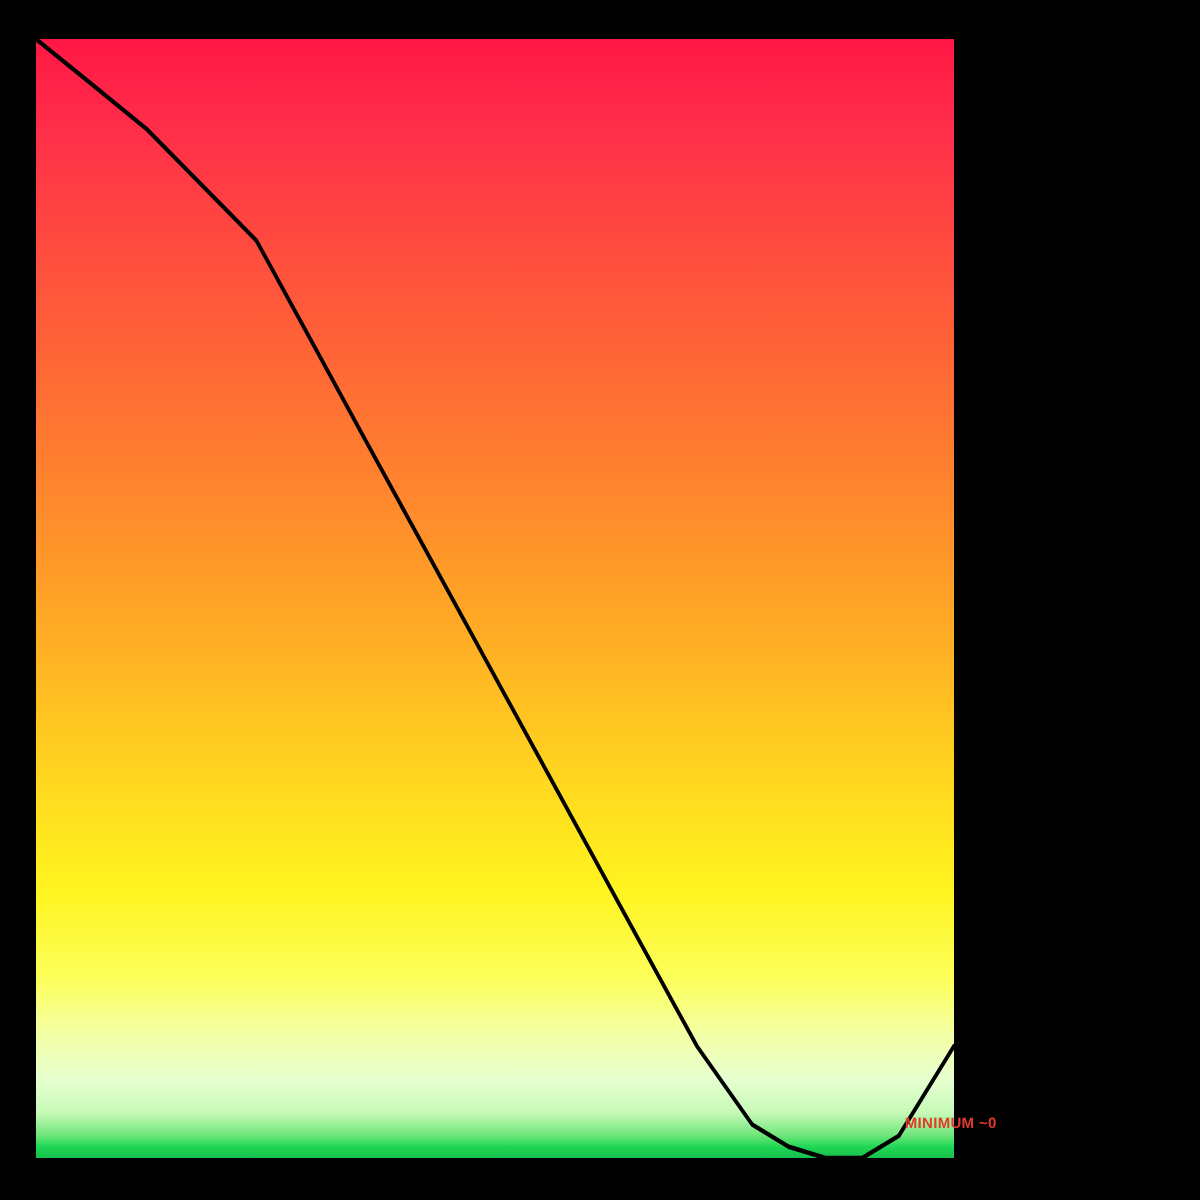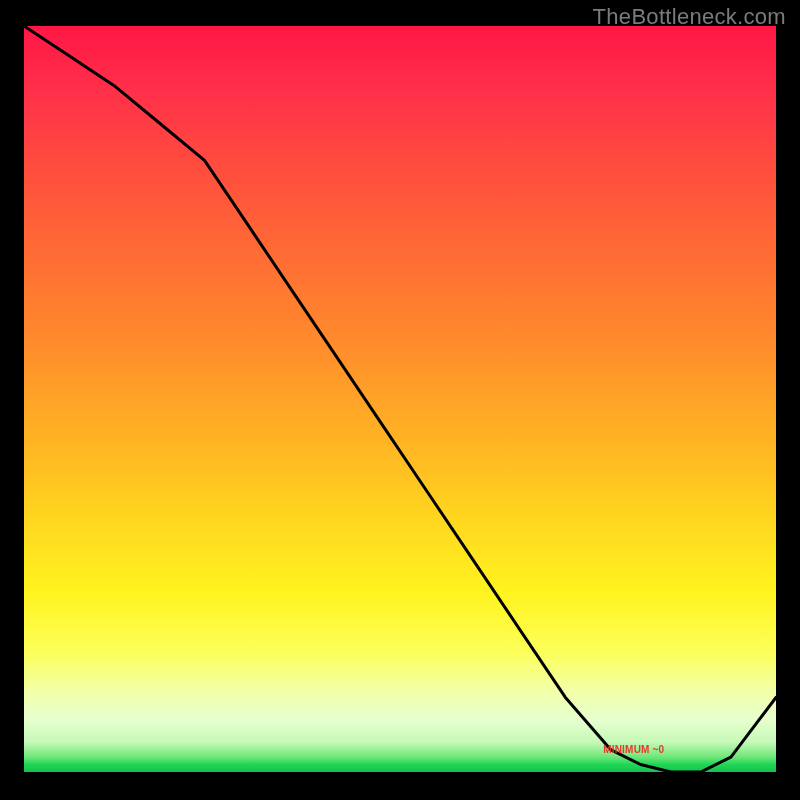--- a/index.html
+++ b/index.html
@@ -24,21 +24,21 @@
     color: #7b7b7b;
     font-size: 22px;
     font-weight: 500;
     letter-spacing: 0.3px;
     z-index: 20;
   }
   .plot {
     position: absolute;
     left: 24px;
     top: 26px;
-    width: 752px;
+    width: 612px;
     height: 746px;
     background: #000;
   }
   .gradient {
     position: absolute;
     inset: 0;
     background: linear-gradient(
       to bottom,
       #ff1744 0%,
       #ff2e4a 8%,
@@ -70,21 +70,20 @@
     font-weight: 700;
     letter-spacing: 0.2px;
     white-space: nowrap;
   }
 </style>
 </head>
 <body>
 
 <div class="frame">
 
-  <div class="attribution">TheBottleneck.com</div>
 
   <div class="plot">
     <div class="gradient"></div>
 
     <svg class="curve" viewBox="0 0 752 746" preserveAspectRatio="none">
       <path id="curve-path" fill="none" stroke="#000" stroke-width="3" stroke-linejoin="round" stroke-linecap="round" d="M0.0 0.0 L45.1 29.8 L90.2 59.7 L135.4 97.0 L180.5 134.3 L225.6 201.4 L270.7 268.6 L315.8 335.7 L361.0 402.8 L406.1 470.0 L451.2 537.1 L496.3 604.3 L541.4 671.4 L586.6 723.6 L616.6 738.5 L646.7 746.0 L676.8 746.0 L706.9 731.1 L752.0 671.4"></path>
     </svg>
 
     <div class="minlabel" style="left: 579.2px; top: 717.62px;">MINIMUM ~0</div>
   </div>

